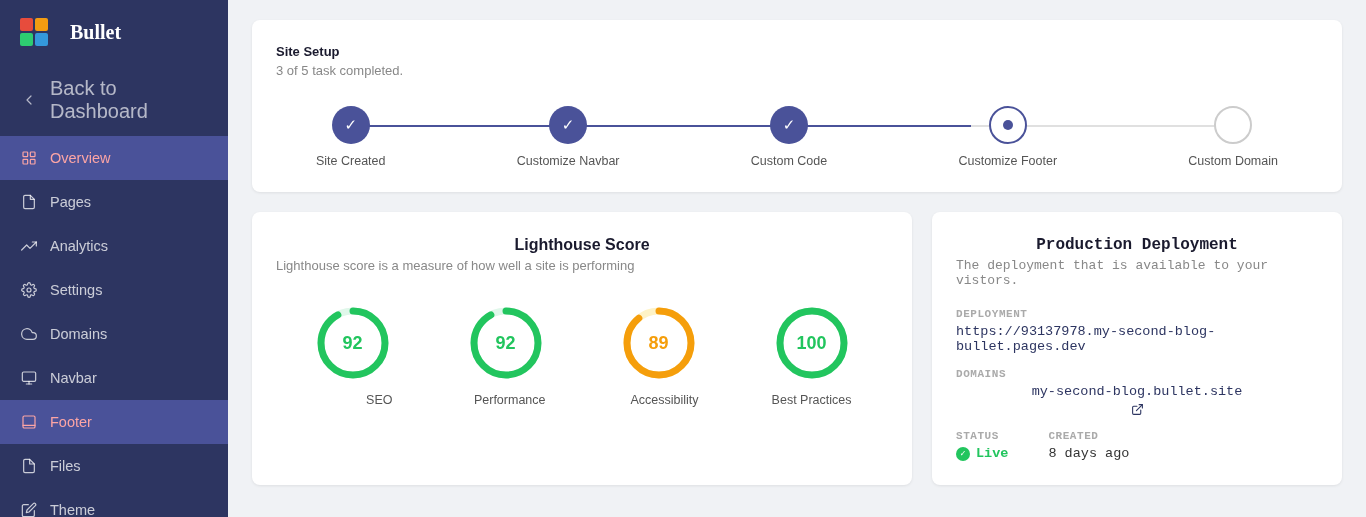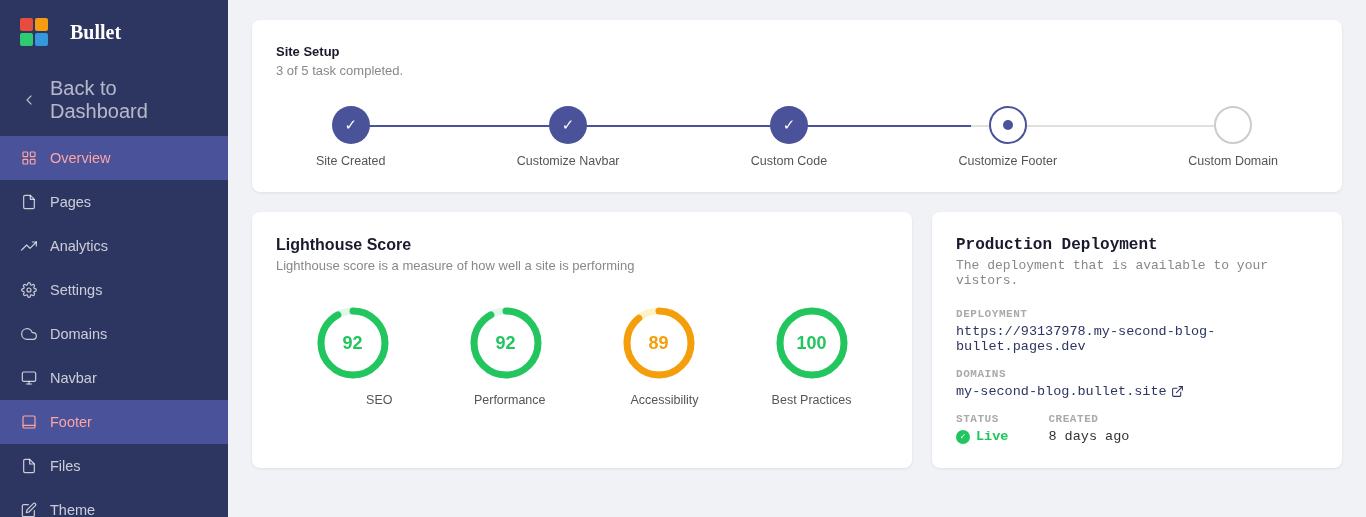--- a/index.html
+++ b/index.html
@@ -139,20 +139,21 @@
     .production-card {
       width: 410px;
       flex-shrink: 0;
       font-family: Liberation Mono, monospace;
     }
     .section-title {
       font-size: 16px;
       font-weight: 700;
       color: #1a1a2e;
       margin-bottom: 4px;
+      text-align: center;
     }
     .section-subtitle {
       font-size: 13px;
       color: #888;
       margin-bottom: 20px;
     }
 
     
     .scores-row {
       display: flex;
@@ -206,20 +207,21 @@
       font-size: 13.5px;
       color: #2d3561;
       font-weight: 500;
     }
     .deploy-value a {
       color: #2d3561;
       text-decoration: none;
       display: flex;
       align-items: center;
       gap: 4px;
+      flex-direction: column;
     }
     .status-row {
       display: flex;
       gap: 40px;
     }
     .status-badge {
       display: flex;
       align-items: center;
       gap: 6px;
       font-size: 13.5px;

